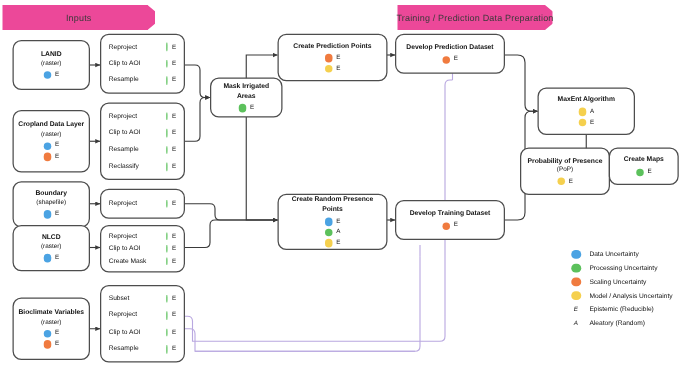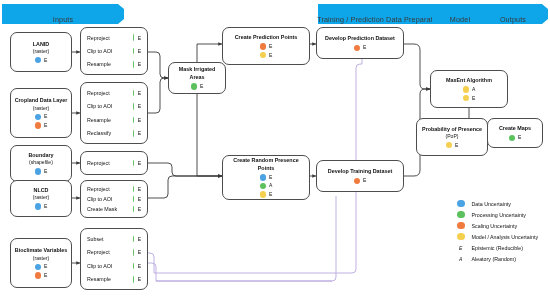--- a/index.html
+++ b/index.html
@@ -6,22 +6,22 @@
   body{
     width:550px;height:301px;position:relative;overflow:hidden;
     font-family:"Liberation Sans", sans-serif;
     color:#1a1a1a;
   }
   #canvas{position:absolute;inset:0;width:550px;height:301px;}
 
   
   .banner{position:absolute;left:0;top:4px;width:550px;height:20px;}
   .banner-seg{
-    position:absolute;top:0;height:20px;background:#0ea5e9;
-    display:flex;align-items:flex-end;justify-content:center;
+    position:absolute;top:0;height:20px;background:#ec4899;
+    display:flex;align-items:center;justify-content:center;
   }
   .banner-lbl{
     font-size:7.2px;color:#3a3a3a;letter-spacing:.15px;white-space:nowrap;
   }
   .chev{
     position:absolute;top:0;width:22px;height:20px;
     background:#ffffff;
     clip-path:polygon(0 0, 10px 0, 22px 50%, 10px 100%, 0 100%, 12px 50%);
   }
 
@@ -72,27 +72,21 @@
   <div class="banner">
       <div class="banner-seg" style="left: 2px; width: 122px;">
         <span class="banner-lbl">Inputs</span>
       </div>
       <div class="chev" style="left: 118px;"></div>
       <div class="chev" style="left: 322px;"></div>
       <div class="banner-seg" style="left: 318px; width: 124px;">
         <span class="banner-lbl">Training / Prediction Data Preparation</span>
       </div>
       <div class="chev" style="left: 436px;"></div>
-      <div class="banner-seg" style="left: 432px; width: 56px;">
-        <span class="banner-lbl">Model</span>
-      </div>
       <div class="chev" style="left: 482px;"></div>
-      <div class="banner-seg" style="left: 478px; width: 70px;">
-        <span class="banner-lbl">Outputs</span>
-      </div>
       <div class="chev" style="left: 542px;"></div>
     </div>
 
   <svg class="wires" viewBox="0 0 550 301">
     <defs>
       <marker id="ah" markerWidth="5" markerHeight="5" refX="4.2" refY="2" orient="auto">
         <path d="M0,0 L4.4,2 L0,4 z" fill="#3a3a3a"></path>
       </marker>
     </defs>
     <g fill="none" stroke="#3a3a3a" stroke-width="0.9">

